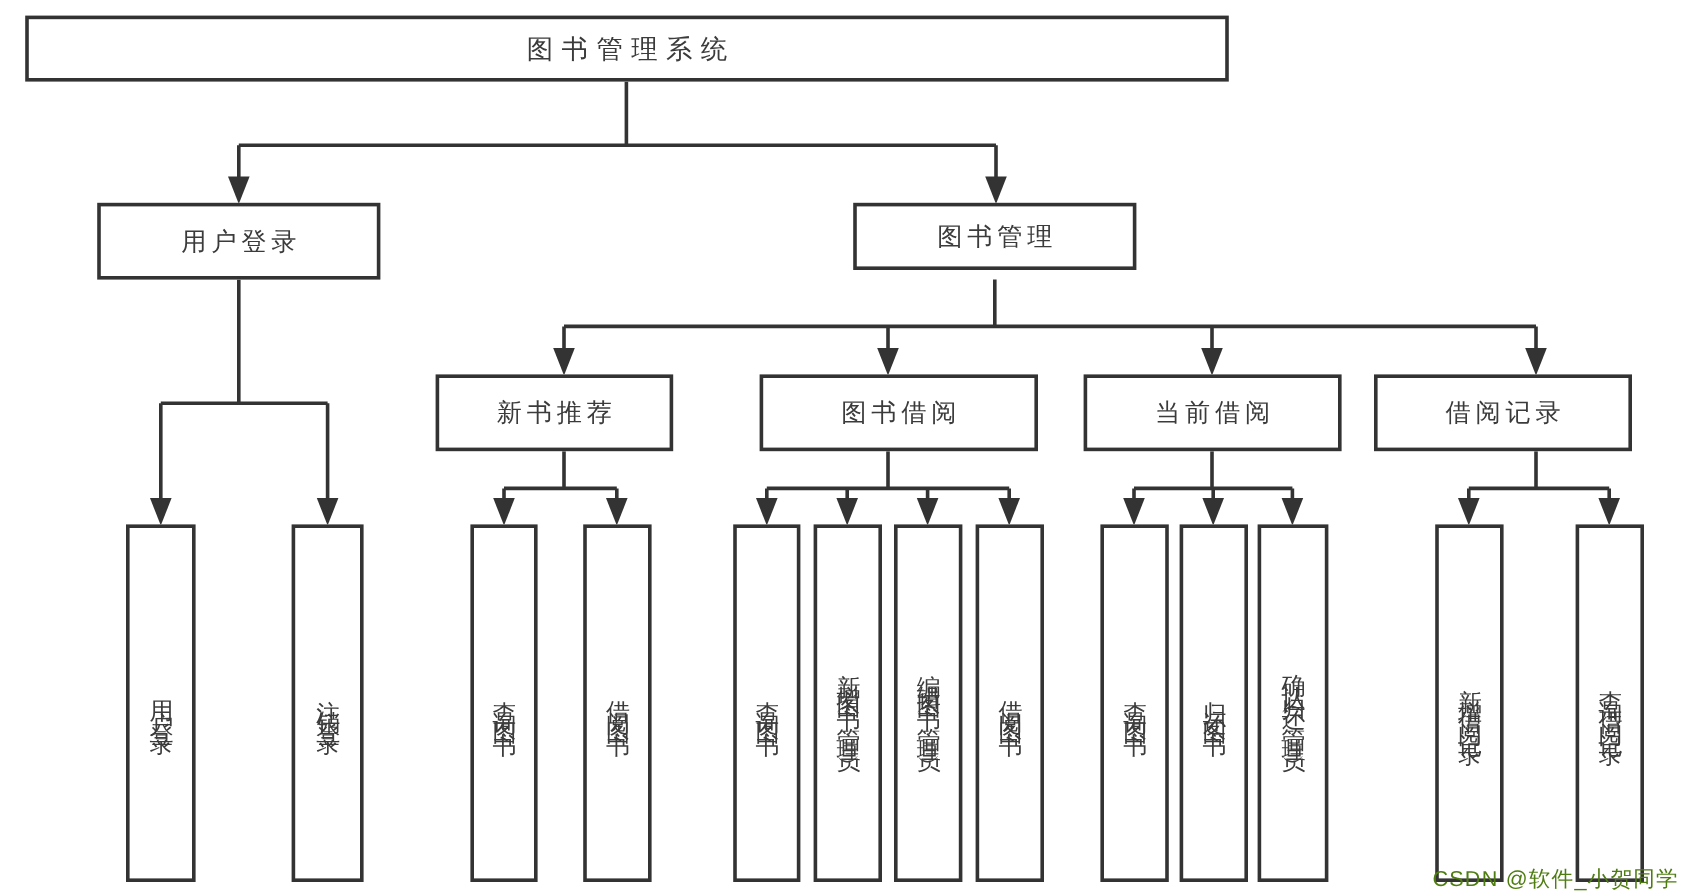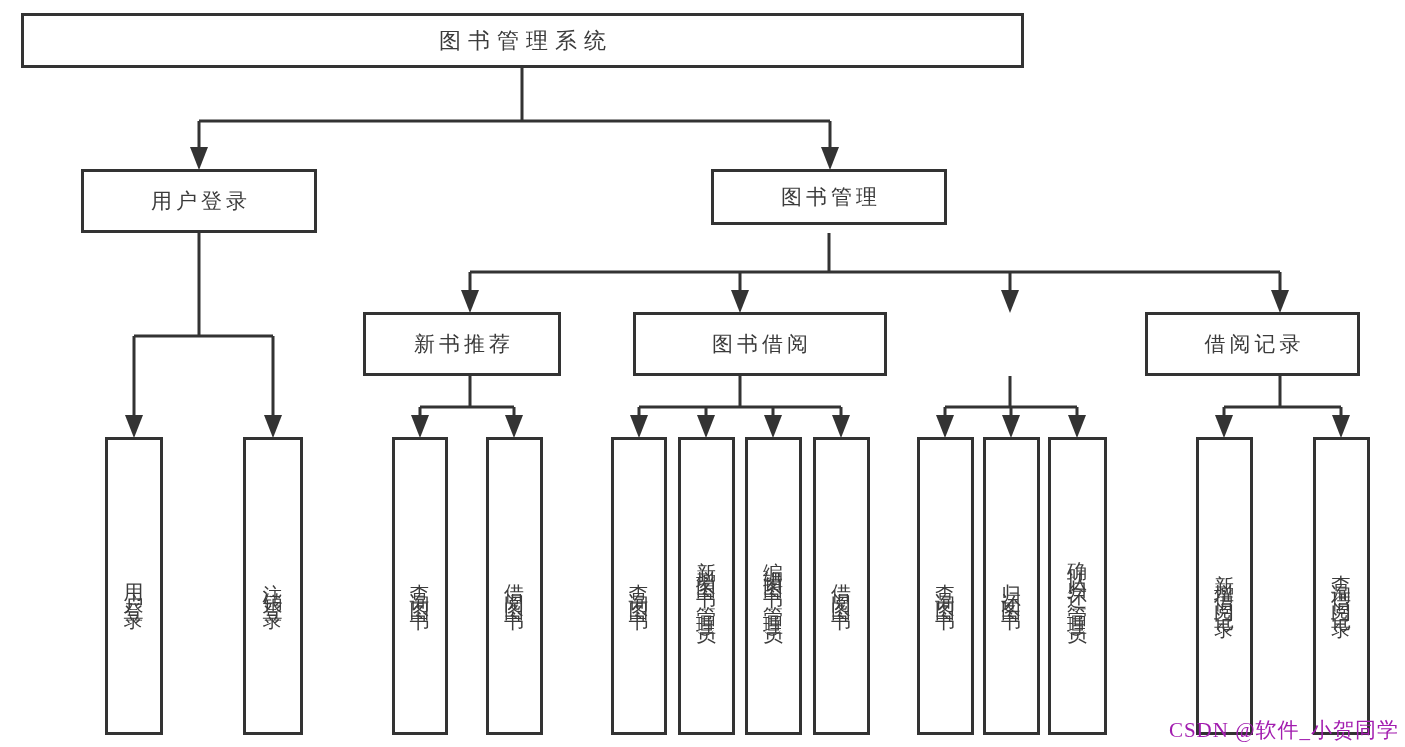--- a/index.html
+++ b/index.html
@@ -1,21 +1,21 @@
 <!DOCTYPE html>
 <html><head>
 <meta charset="utf-8">
 <style>
   html,body{margin:0;padding:0;background:#ffffff;}
   .canvas{
     position:relative;
     width:1405px;height:747px;
     background:#ffffff;
     overflow:hidden;
-    font-family:Liberation Serif, serif;
+    font-family:Liberation Sans, sans-serif;
     color:#3b3b3b;
   }
   .connectors{
     position:absolute;left:0;top:0;width:1405px;height:747px;
     pointer-events:none;
   }
   .box{
     position:absolute;
     box-sizing:border-box;
     border:3px solid #333333;
@@ -41,22 +41,22 @@
     text-orientation:mixed;
     font-size:20px;
     letter-spacing:9px;
     line-height:1;
     text-align:center;
   }
   .watermark{
     position:absolute;
     right:6px;
     bottom:3px;
-    font-size:21px;
-    color:#a21caf;
+    font-size:18px;
+    color:#4d7c0f;
     letter-spacing:1px;
     white-space:nowrap;
   }
 </style>
 </head>
 <body>
 
 <div class="canvas">
 
   <svg class="connectors" viewBox="0 0 1405 747" xmlns="http://www.w3.org/2000/svg">
@@ -98,21 +98,22 @@
       <polygon points="1332,415 1350,415 1341,438"></polygon>
     </g>
   </svg>
 
   <div class="box h-box title-box" style="left:21px;top:13px;width:1003px;height:55px">图书管理系统</div>
 
   <div class="box h-box" style="left:81px;top:169px;width:236px;height:64px">用户登录</div>
   <div class="box h-box" style="left:711px;top:169px;width:236px;height:56px">图书管理</div>
 
   <div class="box h-box" style="left:363px;top:312px;width:198px;height:64px">新书推荐</div>
-  <div class="box h-box" style="left:633px;top:312px;width:254px;height:64px">图书借阅</div>
+  <div class="box h-box" style="left:633px;top:312px;width:232px;height:64px">图书借阅</div>
+  <div class="box h-box" style="left:903px;top:312px;width:215px;height:64px">当前借阅</div>
   <div class="box h-box" style="left:1145px;top:312px;width:215px;height:64px">借阅记录</div>
 
   <div class="box v-box" style="left:105px;top:437px;width:58px;height:298px">用户登录</div>
   <div class="box v-box" style="left:243px;top:437px;width:60px;height:298px">注销登录</div>
 
   <div class="box v-box" style="left:392px;top:437px;width:56px;height:298px">查询图书</div>
   <div class="box v-box" style="left:486px;top:437px;width:57px;height:298px">借阅图书</div>
 
   <div class="box v-box" style="left:611px;top:437px;width:56px;height:298px">查询图书</div>
   <div class="box v-box" style="left:678px;top:437px;width:57px;height:298px">新增图书（管理员）</div>

